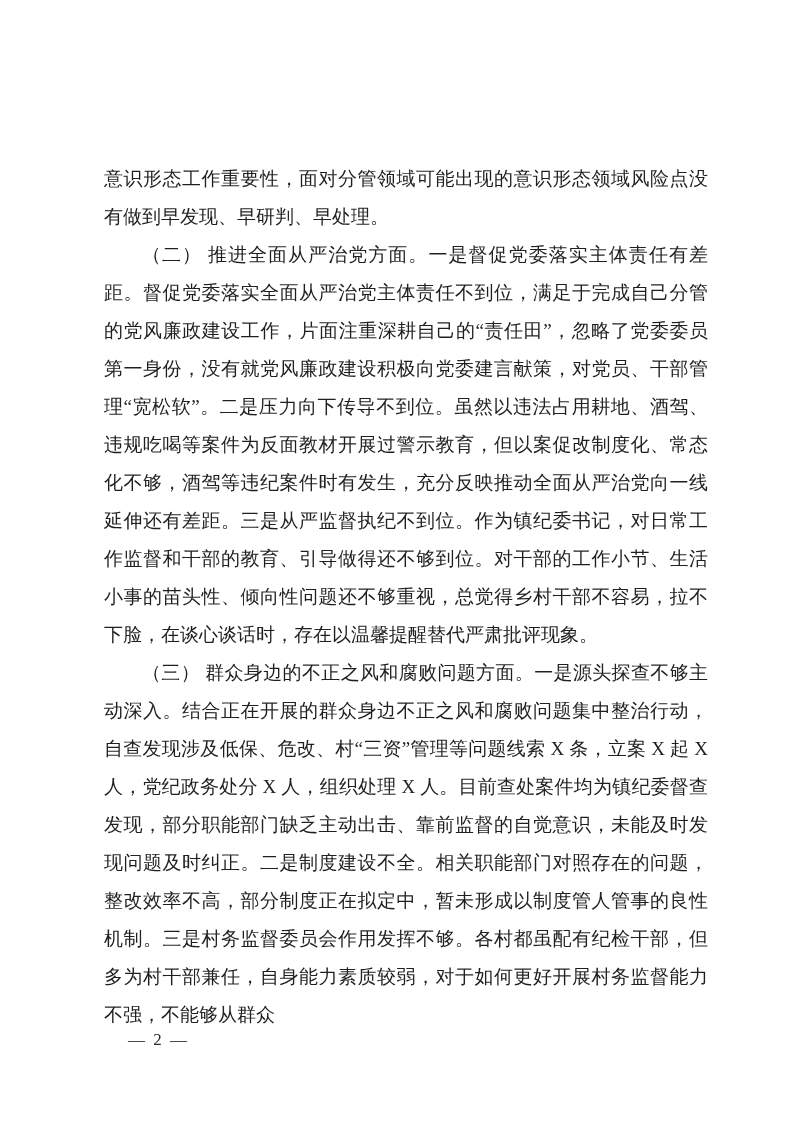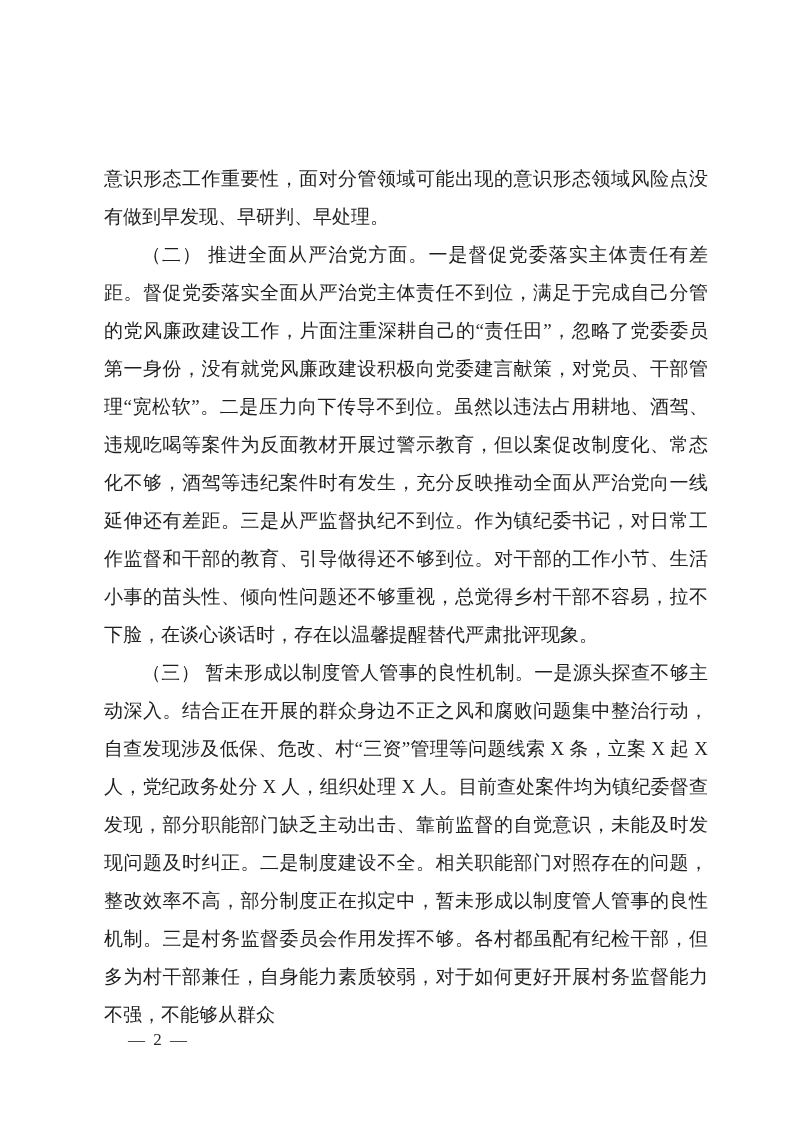--- a/index.html
+++ b/index.html
@@ -55,19 +55,19 @@
 <body>
 
 <div class="page">
 
   <div class="body-text">
 
     <p class="para no-indent"><span class="run">意识形态工作重要性，面对分管领域可能出现的意识形态领域风险点没有做到早发现、早研判、早处理。</span></p>
 
     <p class="para"><span class="run bold">（二） 推进全面从严治党方面。</span><span class="run">一是督促党委落实主体责任有差距。督促党委落实全面从严治党主体责任不到位，满足于完成自己分管的党风廉政建设工作，片面注重深耕自己的“责任田”，忽略了党委委员第一身份，没有就党风廉政建设积极向党委建言献策，对党员、干部管理“宽松软”。二是压力向下传导不到位。虽然以违法占用耕地、酒驾、违规吃喝等案件为反面教材开展过警示教育，但以案促改制度化、常态化不够，酒驾等违纪案件时有发生，充分反映推动全面从严治党向一线延伸还有差距。三是从严监督执纪不到位。作为镇纪委书记，对日常工作监督和干部的教育、引导做得还不够到位。对干部的工作小节、生活小事的苗头性、倾向性问题还不够重视，总觉得乡村干部不容易，拉不下脸，在谈心谈话时，存在以温馨提醒替代严肃批评现象。</span></p>
 
-    <p class="para"><span class="run bold">（三） 暂未形成以制度管人管事的良性机制。</span><span class="run">一是源头探查不够主动深入。结合正在开展的群众身边不正之风和腐败问题集中整治行动，自查发现涉及低保、危改、村“三资”管理等问题线索 X 条，立案 X 起 X 人，党纪政务处分 X 人，组织处理 X 人。目前查处案件均为镇纪委督查发现，部分职能部门缺乏主动出击、靠前监督的自觉意识，未能及时发现问题及时纠正。二是制度建设不全。相关职能部门对照存在的问题，整改效率不高，部分制度正在拟定中，暂未形成以制度管人管事的良性机制。三是村务监督委员会作用发挥不够。各村都虽配有纪检干部，但多为村干部兼任，自身能力素质较弱，对于如何更好开展村务监督能力不强，不能够从群众</span></p>
+    <p class="para"><span class="run bold">（三） 群众身边的不正之风和腐败问题方面。</span><span class="run">一是源头探查不够主动深入。结合正在开展的群众身边不正之风和腐败问题集中整治行动，自查发现涉及低保、危改、村“三资”管理等问题线索 X 条，立案 X 起 X 人，党纪政务处分 X 人，组织处理 X 人。目前查处案件均为镇纪委督查发现，部分职能部门缺乏主动出击、靠前监督的自觉意识，未能及时发现问题及时纠正。二是制度建设不全。相关职能部门对照存在的问题，整改效率不高，部分制度正在拟定中，暂未形成以制度管人管事的良性机制。三是村务监督委员会作用发挥不够。各村都虽配有纪检干部，但多为村干部兼任，自身能力素质较弱，对于如何更好开展村务监督能力不强，不能够从群众</span></p>
 
   </div>
 
   <div class="page-footer"><span>— 2 —</span></div>
 
 </div>
 
 </body></html>

